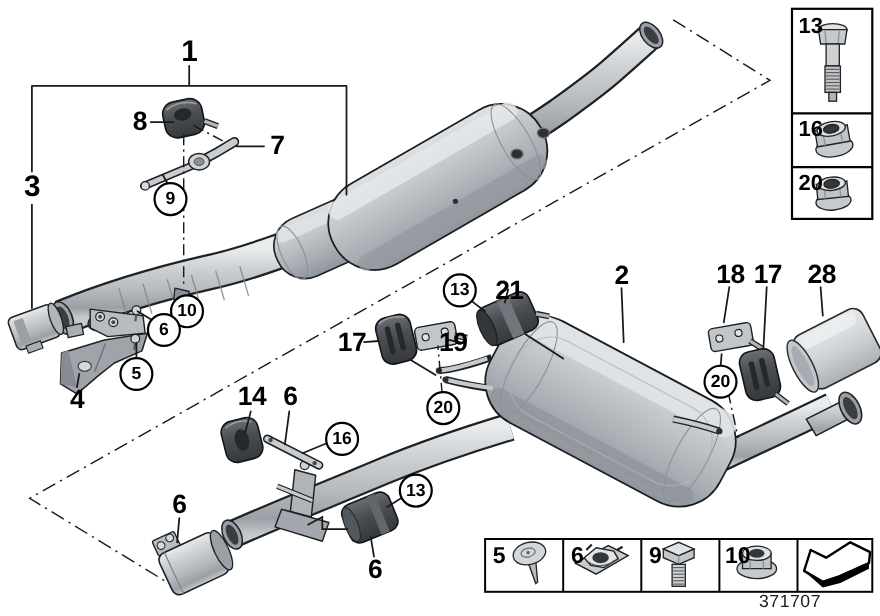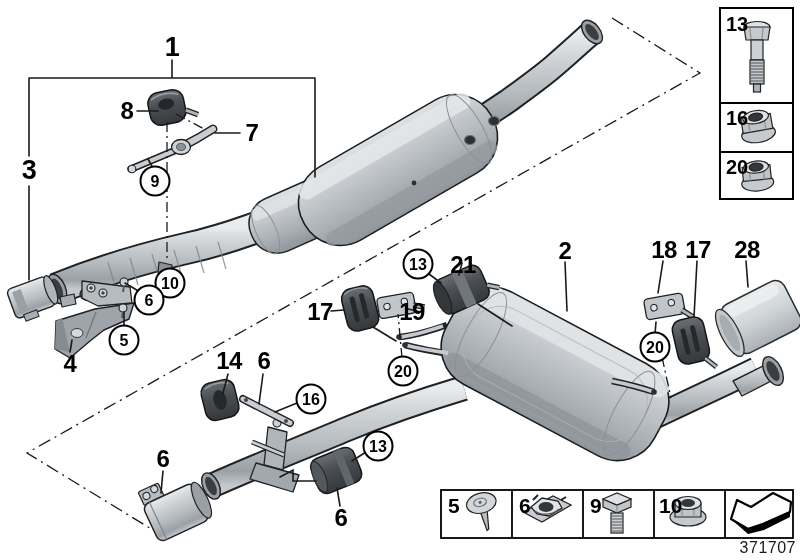--- a/index.html
+++ b/index.html
@@ -20,21 +20,21 @@
     background:#fff;display:flex;align-items:center;justify-content:center;
     font-weight:700;font-size:16px;color:#000;cursor:pointer;user-select:none;
   }
   .side-num{
     position:absolute;font-weight:700;font-size:20px;color:#000;line-height:1;
   }
   .legend-num{
     position:absolute;font-weight:700;font-size:21px;color:#000;line-height:1;
   }
   .part-number{
-    position:absolute;left:690px;top:539px;width:106px;text-align:right;
+    position:absolute;left:690px;top:539px;width:106px;text-align:left;
     font-size:16px;color:#1a1a1a;letter-spacing:0.5px;
   }
 </style>
 </head>
 <body>
 
 <div class="stage">
 
 <svg width="800" height="560" viewBox="0 0 800 560">
   <defs>

